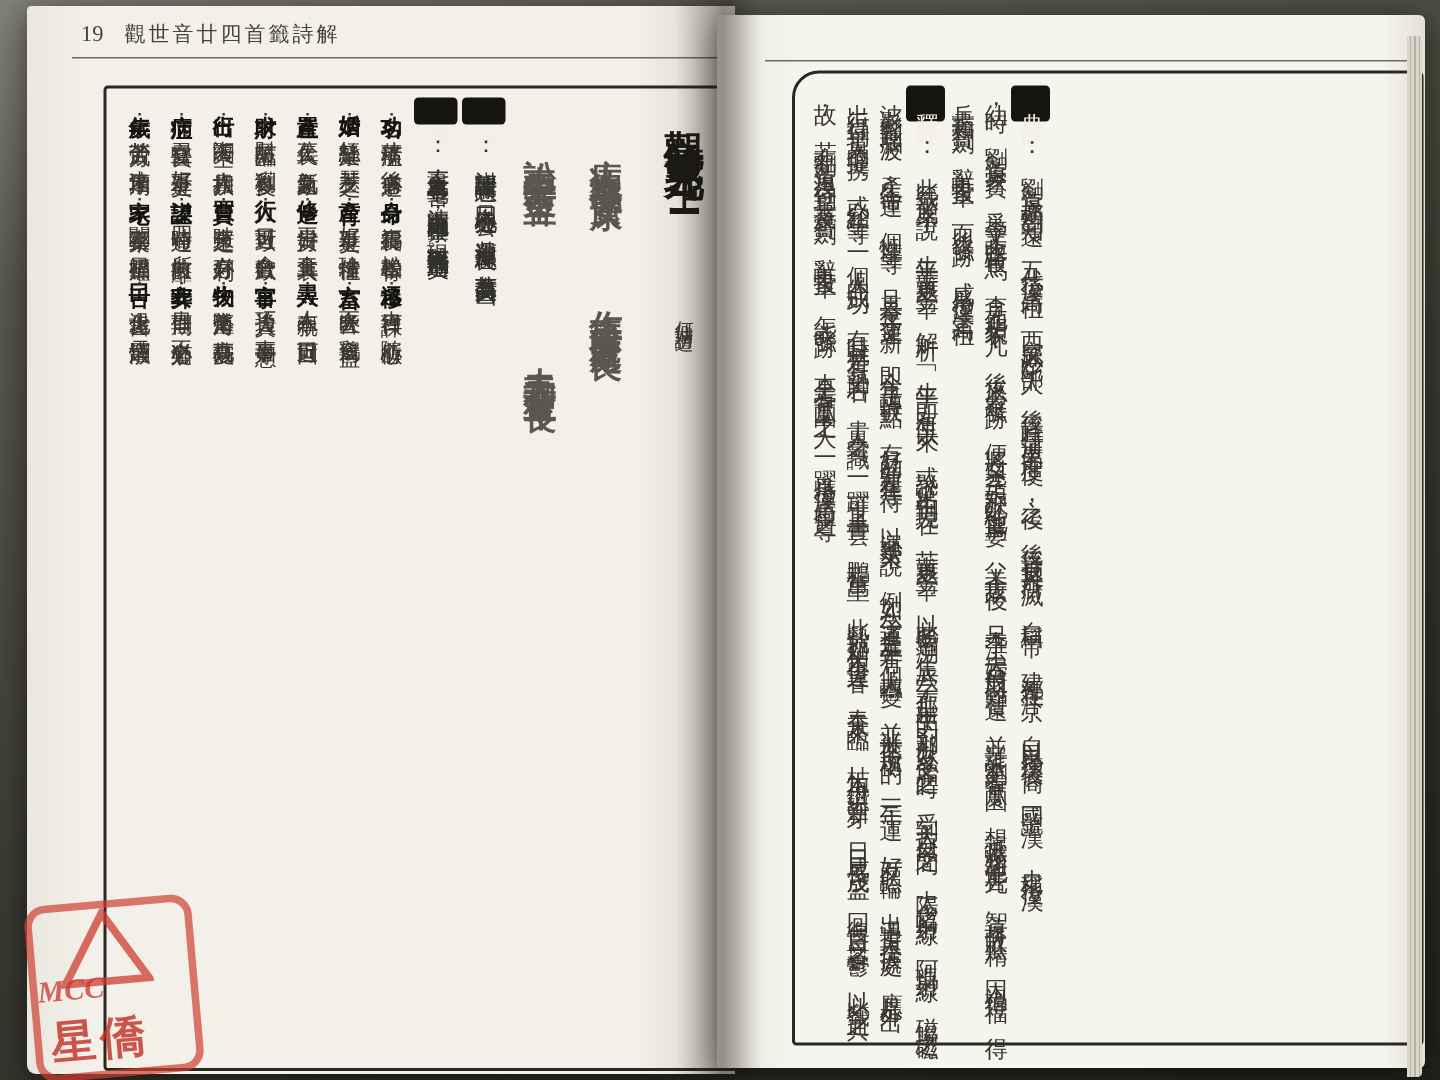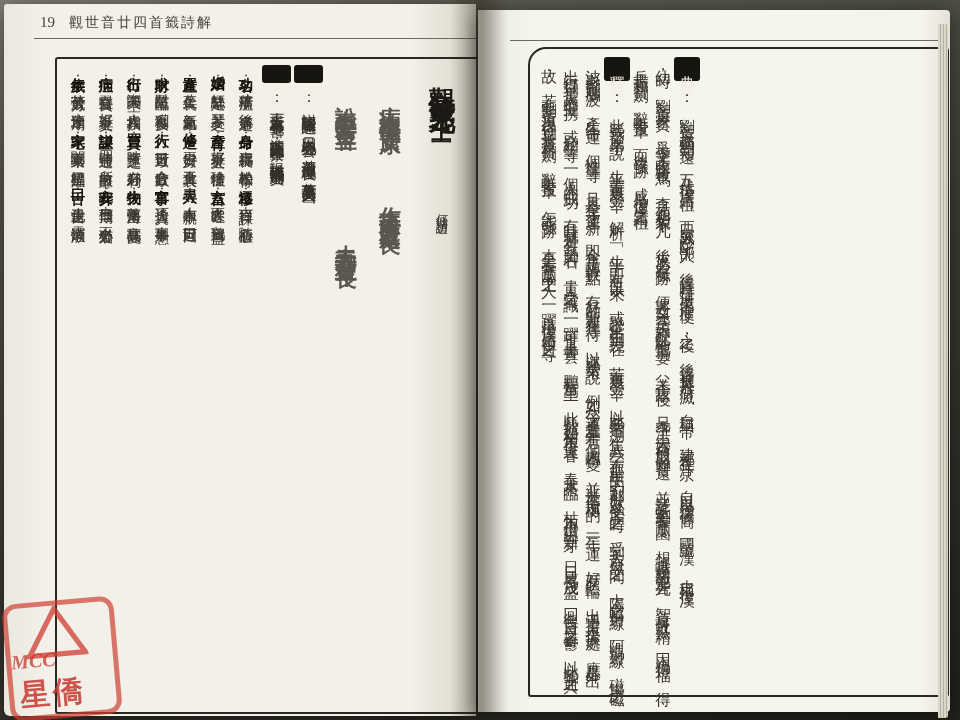--- a/index.html
+++ b/index.html
@@ -5,21 +5,21 @@
   html,body{margin:0;padding:0;}
   body{
     width:960px;height:720px;overflow:hidden;position:relative;
     background:linear-gradient(160deg,#83827a 0%,#5a594f 18%,#3c3b33 55%,#22211b 100%);
     font-family:"Liberation Serif",serif;
   }
   .scene{position:absolute;inset:0;}
   
   .page{position:absolute;box-shadow:0 4px 22px rgba(0,0,0,.55);}
   .page-left{
-    left:4px;top:4px;width:472px;height:712px;border-radius:3px 0 0 6px;
+    left:18px;top:4px;width:472px;height:712px;border-radius:3px 0 0 6px;
     background:linear-gradient(to right,#e9e7de 0%,#f2f0e8 8%,#f2f0e8 86%,#dedbcf 97%,#cfccbe 100%);
   }
   .page-right{
     left:478px;top:10px;width:472px;height:702px;border-radius:0 4px 4px 0;
     background:linear-gradient(to right,#c9c6b8 0%,#efeee6 5%,#f5f4ed 12%,#f5f4ed 94%,#e3e1d6 100%);
   }
   .gutter-shadow{
     position:absolute;left:450px;top:0;width:58px;height:720px;z-index:5;pointer-events:none;
     background:linear-gradient(to right,rgba(30,28,20,0) 0%,rgba(30,28,20,.28) 45%,rgba(30,28,20,.34) 55%,rgba(30,28,20,0) 100%);
   }

